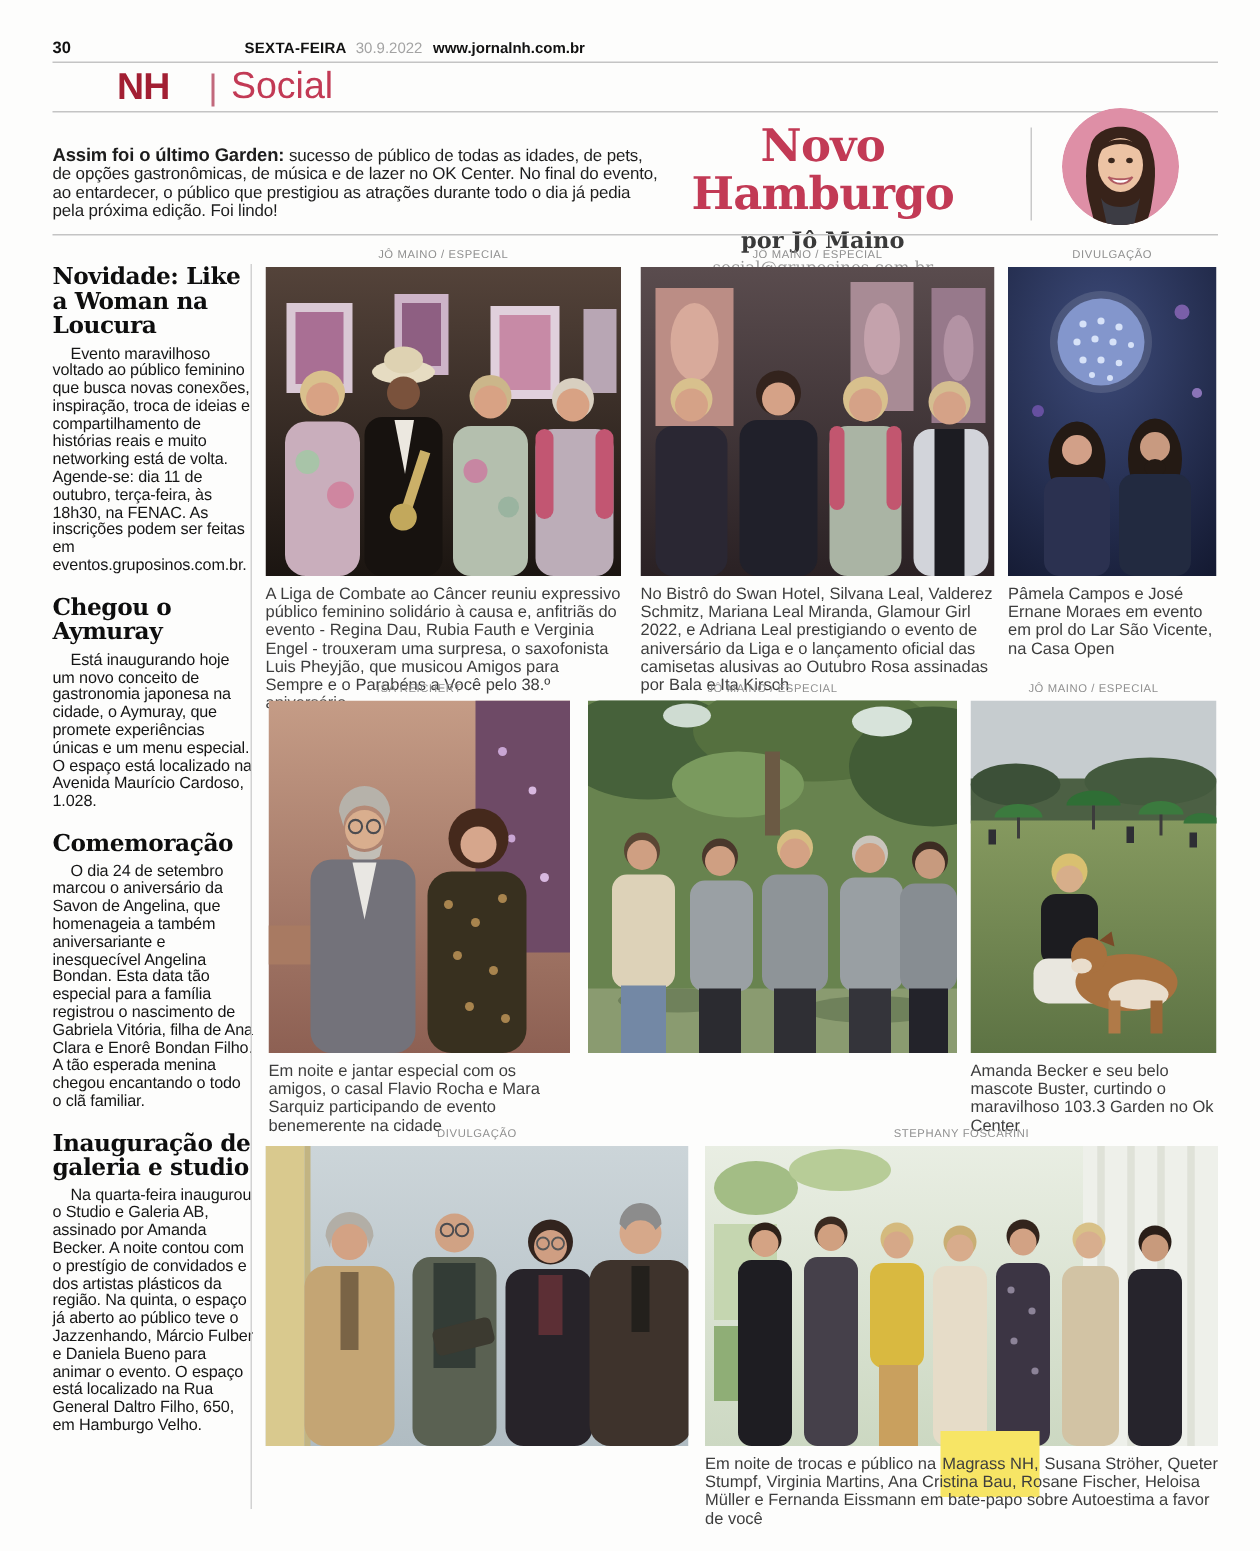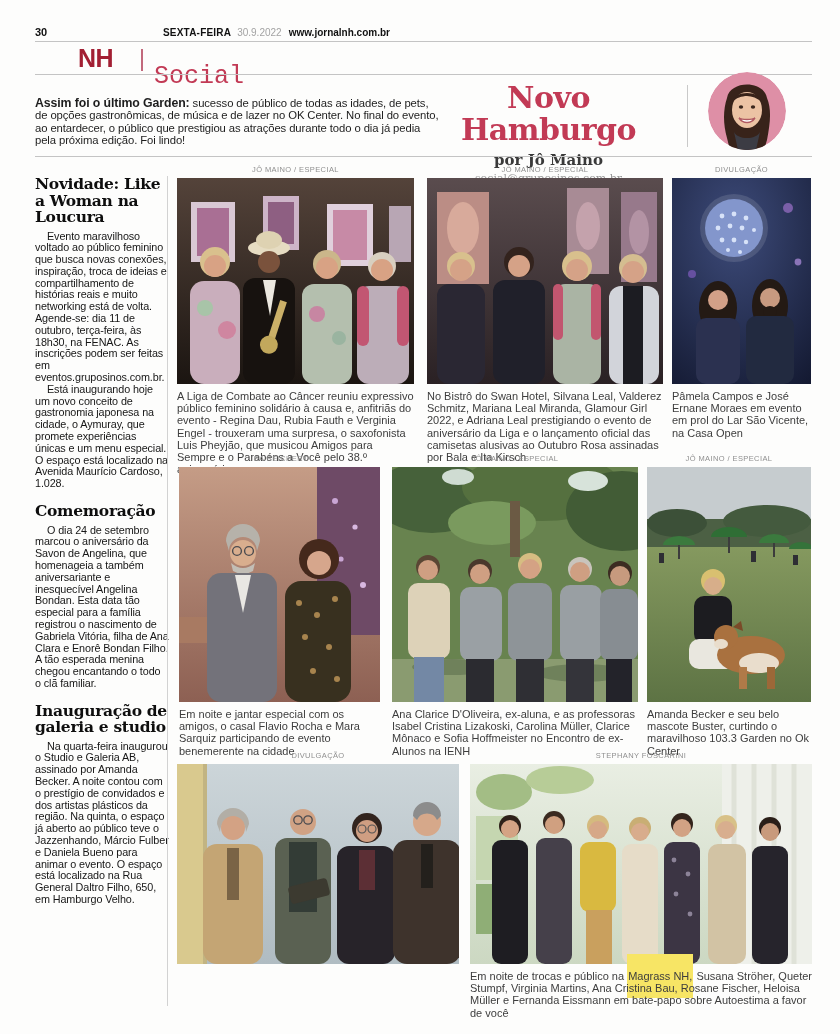--- a/index.html
+++ b/index.html
@@ -15,22 +15,22 @@
   .pagenum { position:absolute; left:35px; top:26px; font-size:11px; font-weight:bold; color:#111; }
   .dateline { position:absolute; left:163px; top:27px; font-size:10px; color:#111; }
   .dateline .wd { font-weight:bold; letter-spacing:0.2px; }
   .dateline .dt { color:#a3a3a3; margin:0 7px 0 6px; }
   .dateline .site { font-weight:bold; }
 
   
   .logo { position:absolute; left:78px; top:44px; font-size:25px; font-weight:bold;
           color:#a21f33; letter-spacing:-0.5px; }
   .mast-div { position:absolute; left:141px; top:49px; width:2px; height:22px; background:#c2697c; }
-  .section { position:absolute; left:154px; top:43px; font-family:Liberation Mono, monospace;
-             font-size:25px; color:#c23a55;margin-top:19px; }
+  .section { position:absolute; left:154px; top:43px; font-family:Liberation Sans, sans-serif;
+             font-size:25px; color:#c23a55; }
 
   
   .intro { position:absolute; left:35px; top:97px; width:404px;
            font-size:11.3px; line-height:12.4px; color:#1d1d1d; letter-spacing:-0.1px; }
   .intro .lead { font-weight:bold; font-size:12.3px; }
 
   
   .colhead { position:absolute; left:420px; top:82px; width:257px; text-align:center; }
   .colhead h1 { font-family:"DejaVu Serif", serif; font-weight:bold; font-size:30px;
                 line-height:32px; color:#c23a55; letter-spacing:-0.5px; }
@@ -104,20 +104,21 @@
     </svg>
   </div>
   <div class="hr" style="top:156px;"></div>
 
   <div class="sidebar">
     <article>
       <h2>Novidade: Like a Woman na Loucura</h2>
       <p>Evento maravilhoso voltado ao público feminino que busca novas conexões, inspiração, troca de ideias e compartilhamento de histórias reais e muito networking está de volta. Agende-se: dia 11 de outubro, terça-feira, às 18h30, na FENAC. As inscrições podem ser feitas em eventos.gruposinos.com.br.</p>
     </article>
     <article>
+      <h2>Chegou o Aymuray</h2>
       <p>Está inaugurando hoje um novo conceito de gastronomia japonesa na cidade, o Aymuray, que promete experiências únicas e um menu especial. O espaço está localizado na Avenida Maurício Cardoso, 1.028.</p>
     </article>
     <article>
       <h2>Comemoração</h2>
       <p>O dia 24 de setembro marcou o aniversário da Savon de Angelina, que homenageia a também aniversariante e inesquecível Angelina Bondan. Esta data tão especial para a família registrou o nascimento de Gabriela Vitória, filha de Ana Clara e Enorê Bondan Filho. A tão esperada menina chegou encantando o todo o clã familiar.</p>
     </article>
     <article>
       <h2>Inauguração de galeria e studio</h2>
       <p>Na quarta-feira inaugurou o Studio e Galeria AB, assinado por Amanda Becker. A noite contou com o prestígio de convidados e dos artistas plásticos da região. Na quinta, o espaço já aberto ao público teve o Jazzenhando, Márcio Fulber e Daniela Bueno para animar o evento. O espaço está localizado na Rua General Daltro Filho, 650, em Hamburgo Velho.</p>
     </article>
@@ -311,21 +312,20 @@
         <rect x="124" y="192" width="28" height="43" fill="#2f2f34"></rect>
       <circle cx="188" cy="102" r="12" fill="#c9c4bc"></circle>
         <circle cx="188" cy="105" r="10" fill="#cf9f82"></circle>
       <rect x="168" y="118" width="42" height="76" rx="10" fill="#999fa3"></rect>
         <rect x="174" y="192" width="28" height="43" fill="#34343a"></rect>
       <circle cx="228" cy="106" r="12" fill="#3c2c22"></circle>
         <circle cx="228" cy="109" r="10" fill="#c79a7e"></circle>
       <rect x="208" y="122" width="38" height="72" rx="10" fill="#878d92"></rect>
         <rect x="214" y="192" width="26" height="43" fill="#23232a"></rect>
     </svg>
-    <figcaption>Ana Clarice D'Oliveira, ex-aluna, e as professoras Isabel Cristina Lizakoski, Carolina Müller, Clarice Mônaco e Sofia Hoffmeister no Encontro de ex-Alunos na IENH</figcaption>
   </figure>
 
   <figure class="f6">
     <div class="credit">JÔ MAINO / ESPECIAL</div>
     <svg class="photo" width="164" height="235">
       <defs>
           <linearGradient id="g6" x1="0" y1="0" x2="0" y2="1">
         <stop offset="0" stop-color="#85995f"></stop>
             <stop offset="1" stop-color="#5d7344"></stop>
           </linearGradient>

